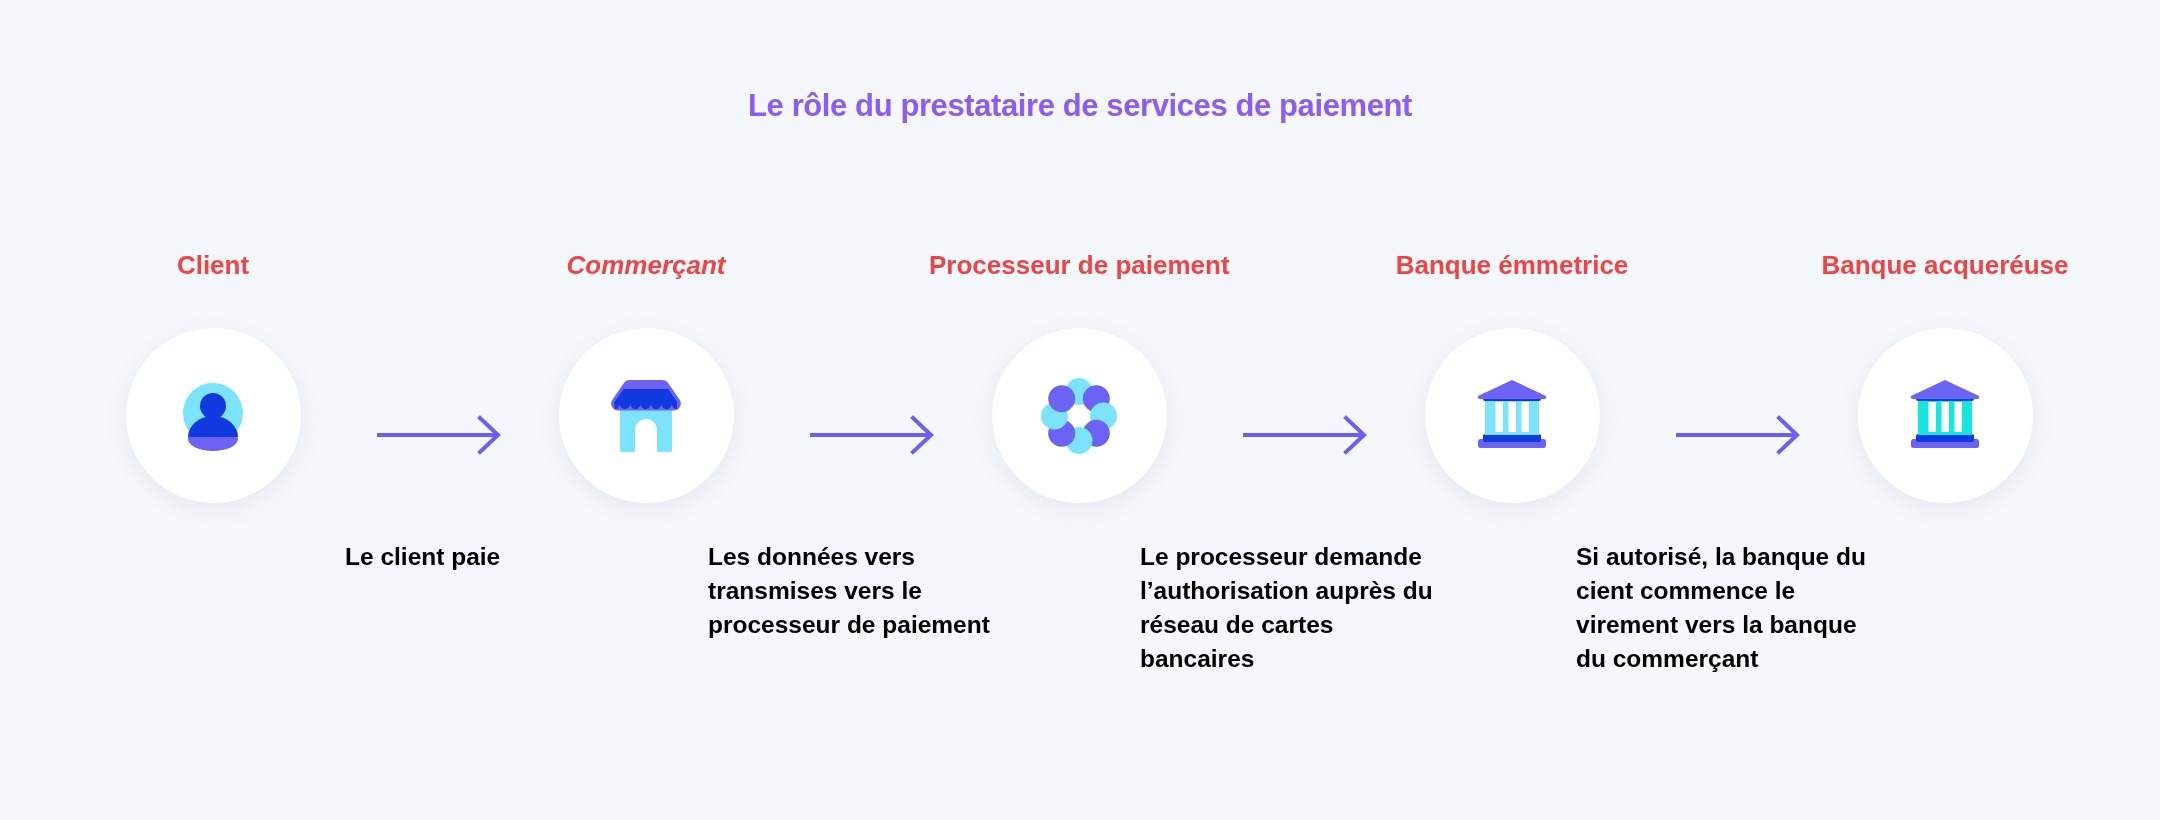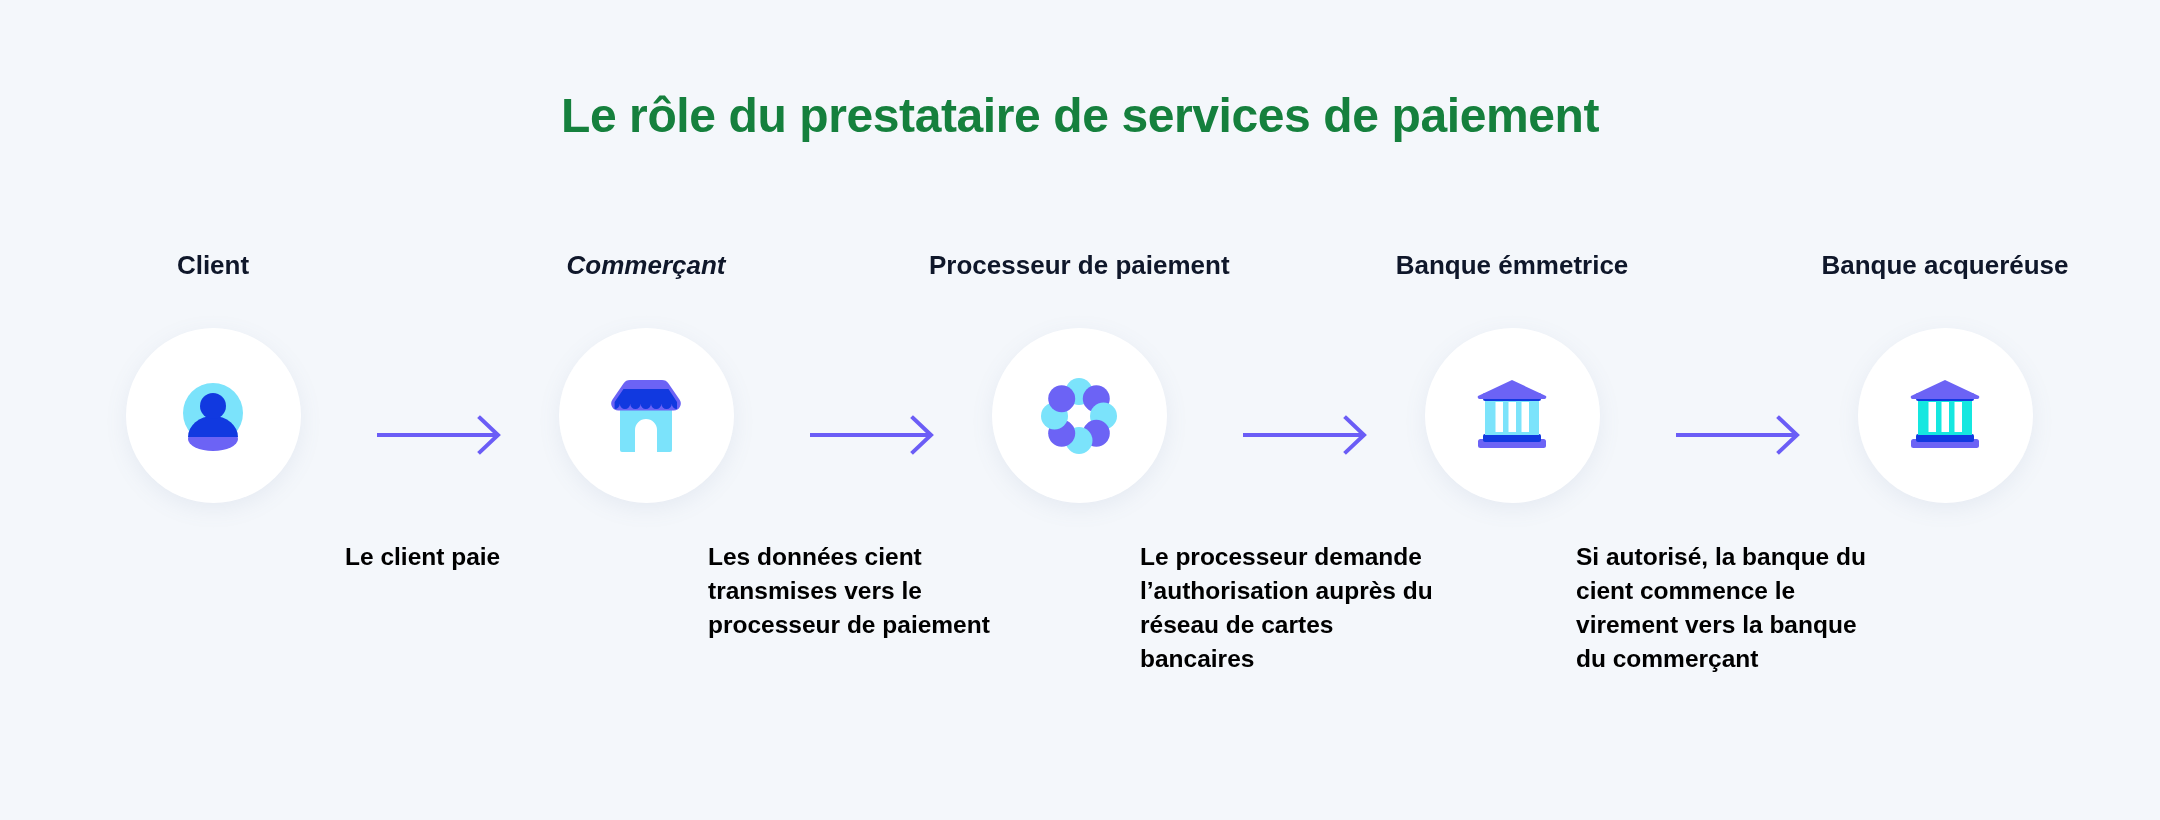--- a/index.html
+++ b/index.html
@@ -18,37 +18,37 @@
     width: 2160px;
     height: 820px;
     background: #f4f7fb;
   }
   #diagram-title {
     position: absolute;
     top: 88px;
     left: 0;
     width: 2160px;
     text-align: center;
-    font-size: 48px;
+    font-size: 31px;
     font-weight: bold;
     letter-spacing: -0.4px;
-    color: #15803d;
+    color: #8b5cf6;
     white-space: nowrap;
   }
   
   .stage {
     position: absolute;
     top: 250px;
     width: 300px;
     text-align: center;
   }
   .stage-label {
     font-size: 26px;
     font-weight: bold;
-    color: #0f172a;
+    color: #ef4444;
     white-space: nowrap;
     line-height: 30px;
   }
   .node-circle {
     position: relative;
     width: 175px;
     height: 175px;
     margin: 48px auto 0 auto;
     border-radius: 50%;
     background: #ffffff;
@@ -199,21 +199,21 @@
       <line x1="2" y1="20" x2="122" y2="20" stroke="#6B5DF6" stroke-width="4"></line>
       <polyline points="105,3 123,20 105,37" fill="none" stroke="#6B5DF6" stroke-width="4" stroke-linecap="square"></polyline>
     </svg>
   </div>
 
   <div class="caption" style="left:345px;">
     <span>Le client paie</span>
   </div>
 
   <div class="caption" style="left:708px;">
-    <span>Les données cient</span>
+    <span>Les données vers</span>
     <span>transmises vers le</span>
     <span>processeur de paiement</span>
   </div>
 
   <div class="caption" style="left:1576px;">
     <span>Si autorisé, la banque du</span>
     <span>cient commence le</span>
     <span>virement vers la banque</span>
     <span>du commerçant</span>
   </div>

